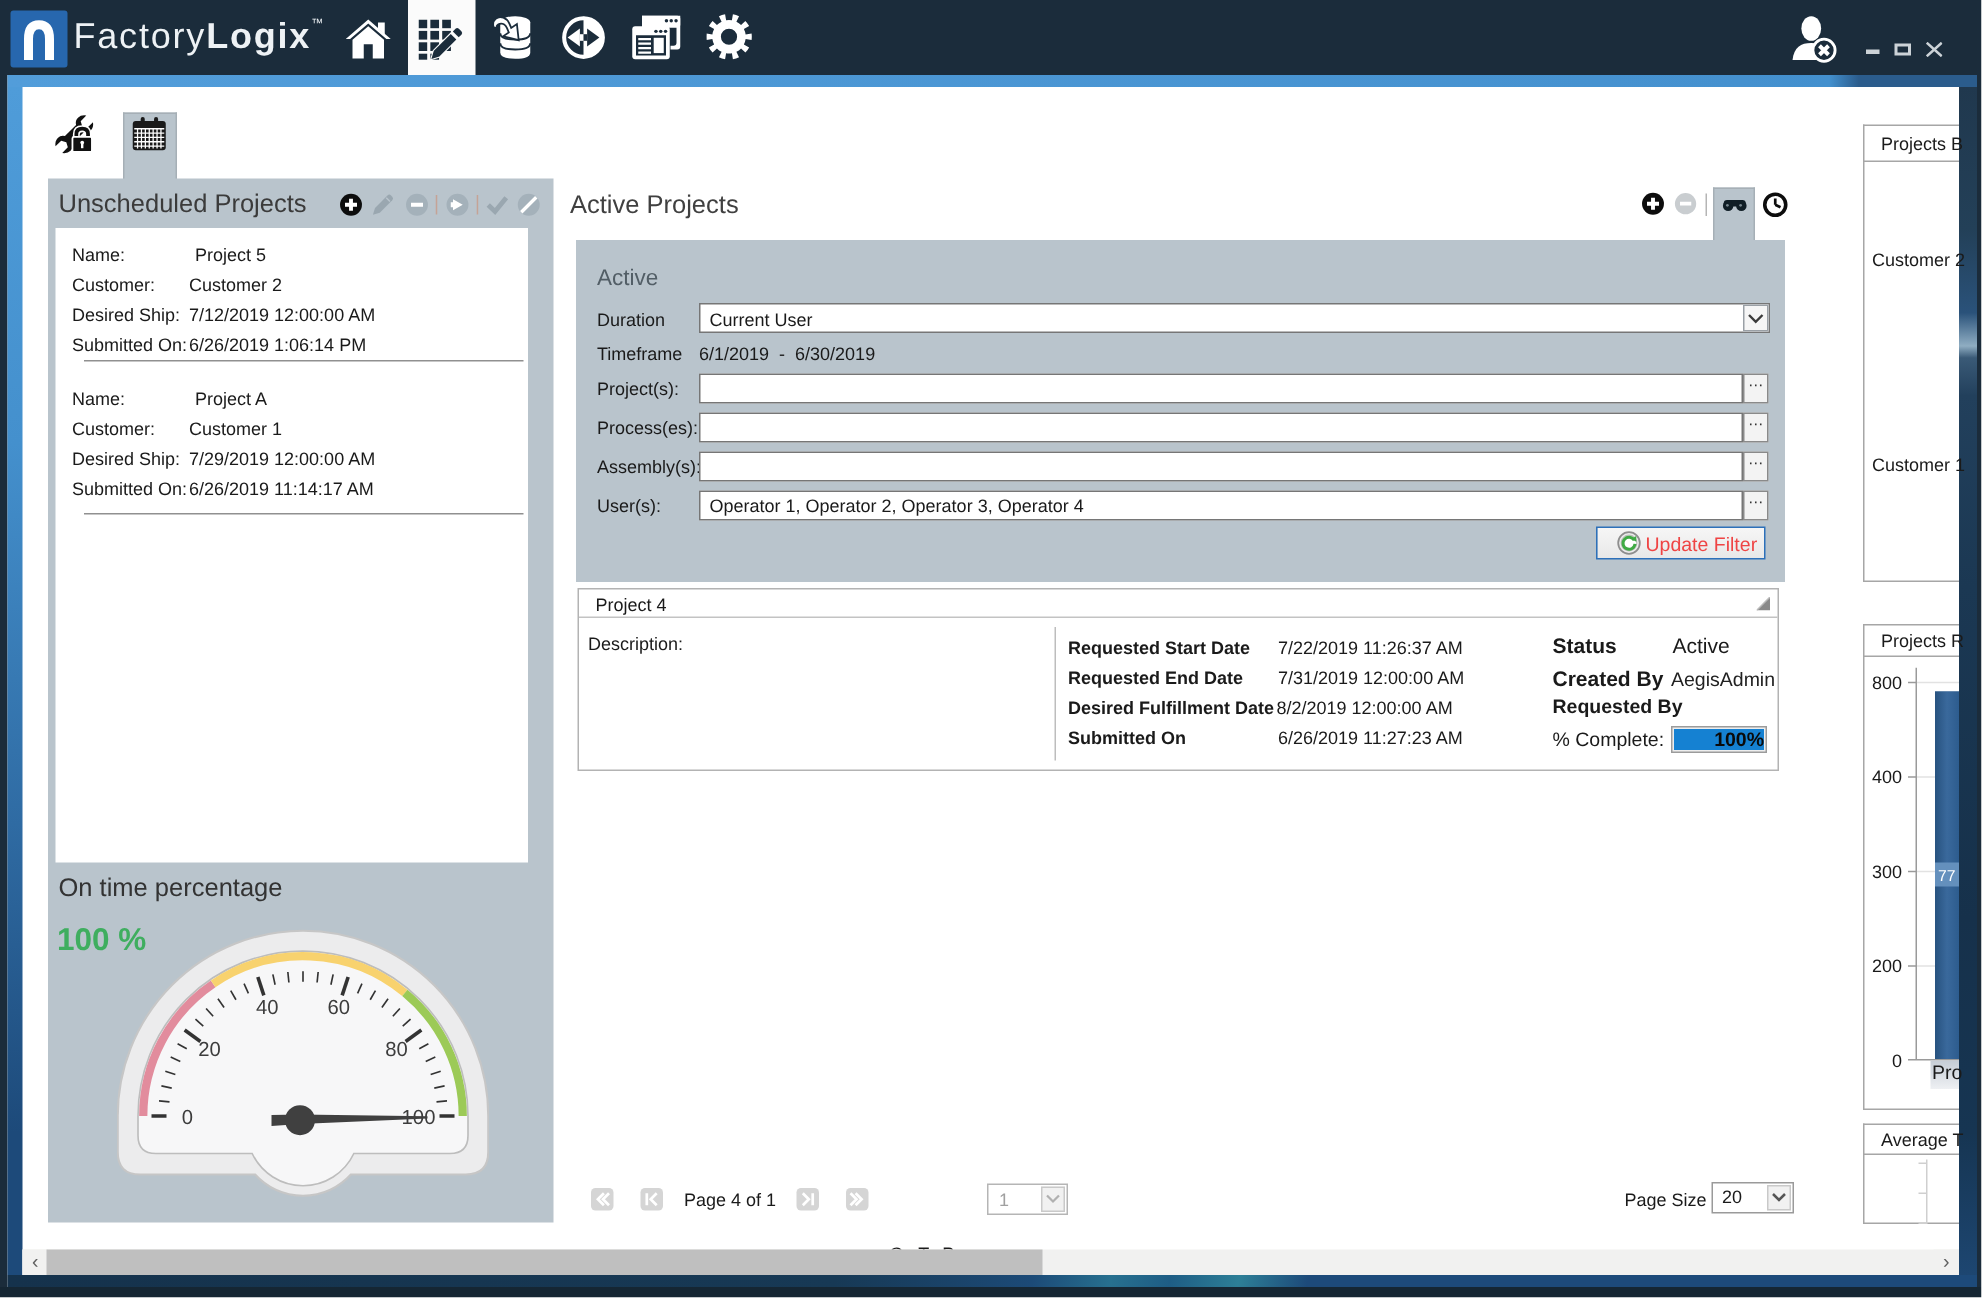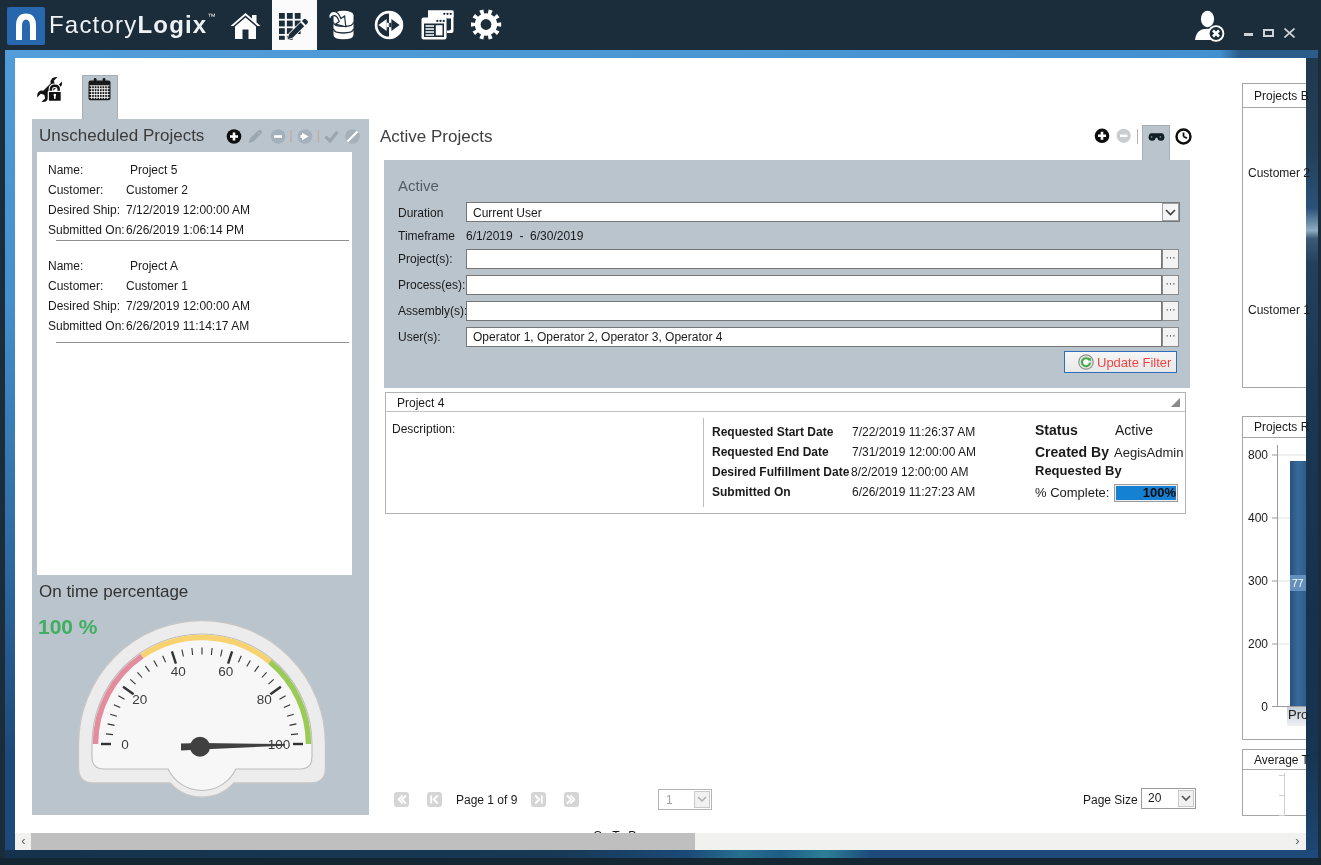--- a/index.html
+++ b/index.html
@@ -282,21 +282,21 @@
     <div style="width:100%;height:100%;background:#1581d2;text-align:right;font-size:13px;font-weight:bold;line-height:14px;color:#0a0a0a">100%</div>
   </div>
 
 <svg class="pgbtn" style="left:394px" viewBox="0 0 15 15">
     <path d="M8.6 3.5 L4.6 7.5 L8.6 11.5 M12 3.5 L8 7.5 L12 11.5" stroke="#fff" stroke-width="1.8" fill="none"></path>
   </svg>
 <svg class="pgbtn" style="left:427px" viewBox="0 0 15 15">
     <path d="M4.2 3.5 V11.5" stroke="#fff" stroke-width="1.8" fill="none"></path>
     <path d="M10.8 3.5 L6.8 7.5 L10.8 11.5" stroke="#fff" stroke-width="1.8" fill="none"></path>
   </svg>
-<div class="lbl" style="left:456px;top:793px">Page 1 of 9</div>
+<div class="lbl" style="left:456px;top:793px">Page 4 of 1</div>
 <svg class="pgbtn" style="left:531px" viewBox="0 0 15 15">
     <path d="M4.2 3.5 L8.2 7.5 L4.2 11.5" stroke="#fff" stroke-width="1.8" fill="none"></path>
     <path d="M10.8 3.5 V11.5" stroke="#fff" stroke-width="1.8" fill="none"></path>
   </svg>
 <svg class="pgbtn" style="left:564px" viewBox="0 0 15 15">
     <path d="M3 3.5 L7 7.5 L3 11.5 M6.4 3.5 L10.4 7.5 L6.4 11.5" stroke="#fff" stroke-width="1.8" fill="none"></path>
   </svg>
 <div class="lbl" style="left:593px;top:829px">Go To Page</div>
 <div class="abs" style="left:658px;top:789px;width:54px;height:21px;border:1px solid #b5b5b5;background:#fff"></div>
 <div class="lbl" style="left:666px;top:793px;color:#a0a0a0">1</div>

